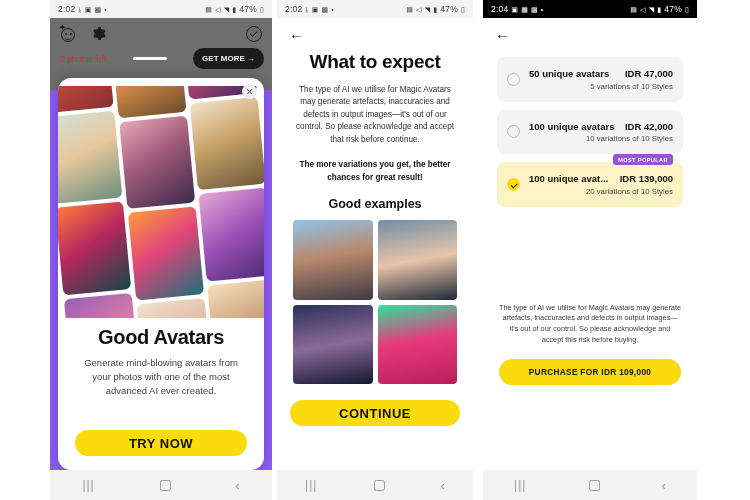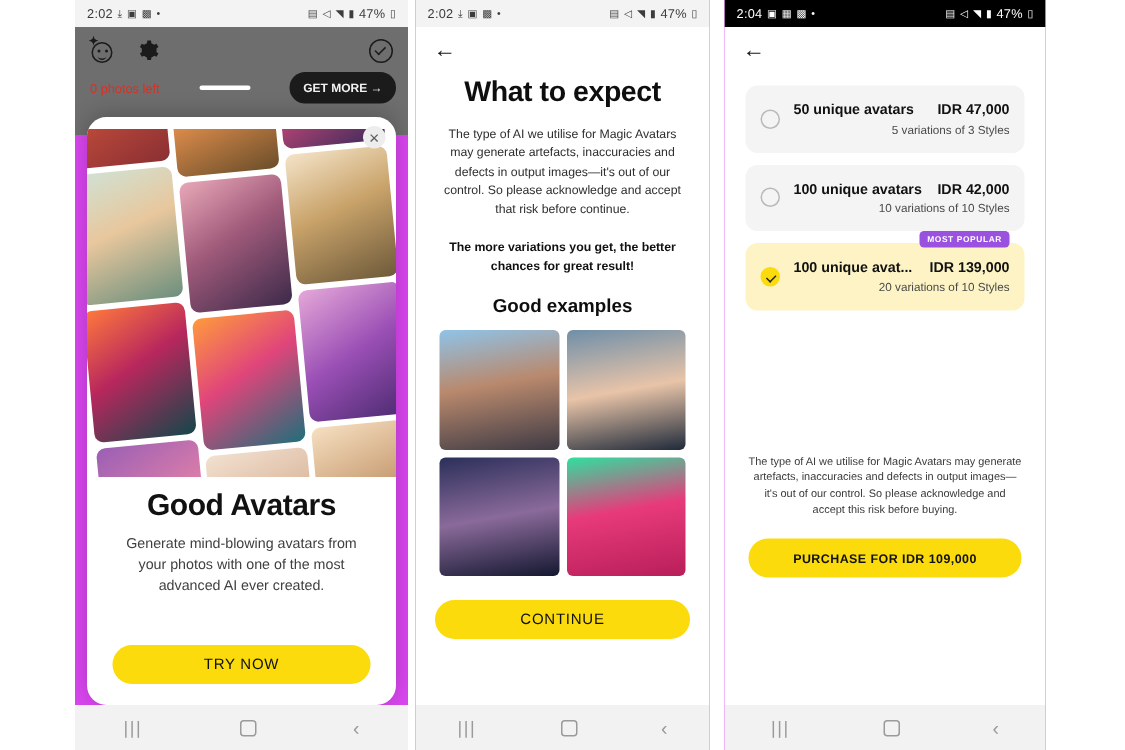--- a/index.html
+++ b/index.html
@@ -4,21 +4,21 @@
 <style>
   * { box-sizing: border-box; margin:0; padding:0; }
   html, body {
     width:750px; height:500px;
     background:#ffffff;
     font-family:"Liberation Sans", sans-serif;
     overflow:hidden;
   }
   .stage { position:relative; width:750px; height:500px; background:#fff; }
 
-  .phone { position:absolute; top:0; height:500px; background:#d946ef; overflow:hidden; }
+  .phone { position:absolute; top:0; height:500px; background:#8b5cf6; overflow:hidden; }
   #p1 { left:50px; width:222px; }
   #p2 { left:277px; width:196px; }
   #p3 { left:483px; width:214px; }
 
   
   .statusbar { height:18px; display:flex; align-items:center;
                justify-content:space-between; padding:0 8px; font-size:8px;
                letter-spacing:.2px; }
   .sb-light { background:#f3f3f3; color:#3c3c3c; }
   .sb-dark  { background:#000000; color:#ffffff; }
@@ -72,21 +72,21 @@
                    background-size:cover; background-position:center; }
   .c-col { display:flex; flex-direction:column; gap:4px; }
   .c-col.mid { margin-top:12px; }
 
   .sheet-title { font-size:20px; font-weight:700; color:#111; margin-top:8px;
                  letter-spacing:-.3px; }
   .sheet-sub { font-size:9.5px; line-height:1.45; color:#3f3f3f; text-align:center;
                margin-top:7px; padding:0 18px; }
   .cta { margin-top:auto; margin-bottom:14px; width:172px; height:26px;
          background:#fbdb0b; border-radius:13px; display:flex; align-items:center;
-         justify-content:center; font-size:10px; font-weight:400; color:#111;
+         justify-content:center; font-size:13px; font-weight:700; color:#111;
          letter-spacing:.5px; }
 
   
   .screen { position:absolute; top:18px; left:0; right:0; bottom:30px;
             background:#fff; overflow:hidden; }
   .backbtn { font-size:15px; color:#111; padding:8px 0 0 12px; line-height:1; }
   .page-title { text-align:center; font-size:19px; font-weight:700; color:#0e0e0e;
                 margin-top:10px; letter-spacing:-.3px; }
   .para { font-size:8.2px; line-height:1.52; color:#2e2e2e; text-align:center;
           padding:0 16px; margin-top:11px; }
@@ -286,21 +286,21 @@
 
       <div class="plans">
 
         <div class="plan">
           <span class="radio"></span>
           <span class="plan-text">
             <span class="plan-row1">
               <span class="plan-name">50 unique avatars</span>
               <span class="plan-price">IDR 47,000</span>
             </span>
-            <span class="plan-sub" style="display:block">5 variations of 3 Styles</span>
+            <span class="plan-sub" style="display:block">5 variations of 10 Styles</span>
           </span>
         </div>
 
         <div class="plan">
           <span class="radio"></span>
           <span class="plan-text">
             <span class="plan-row1">
               <span class="plan-name">100 unique avatars</span>
               <span class="plan-price">IDR 42,000</span>
             </span>

